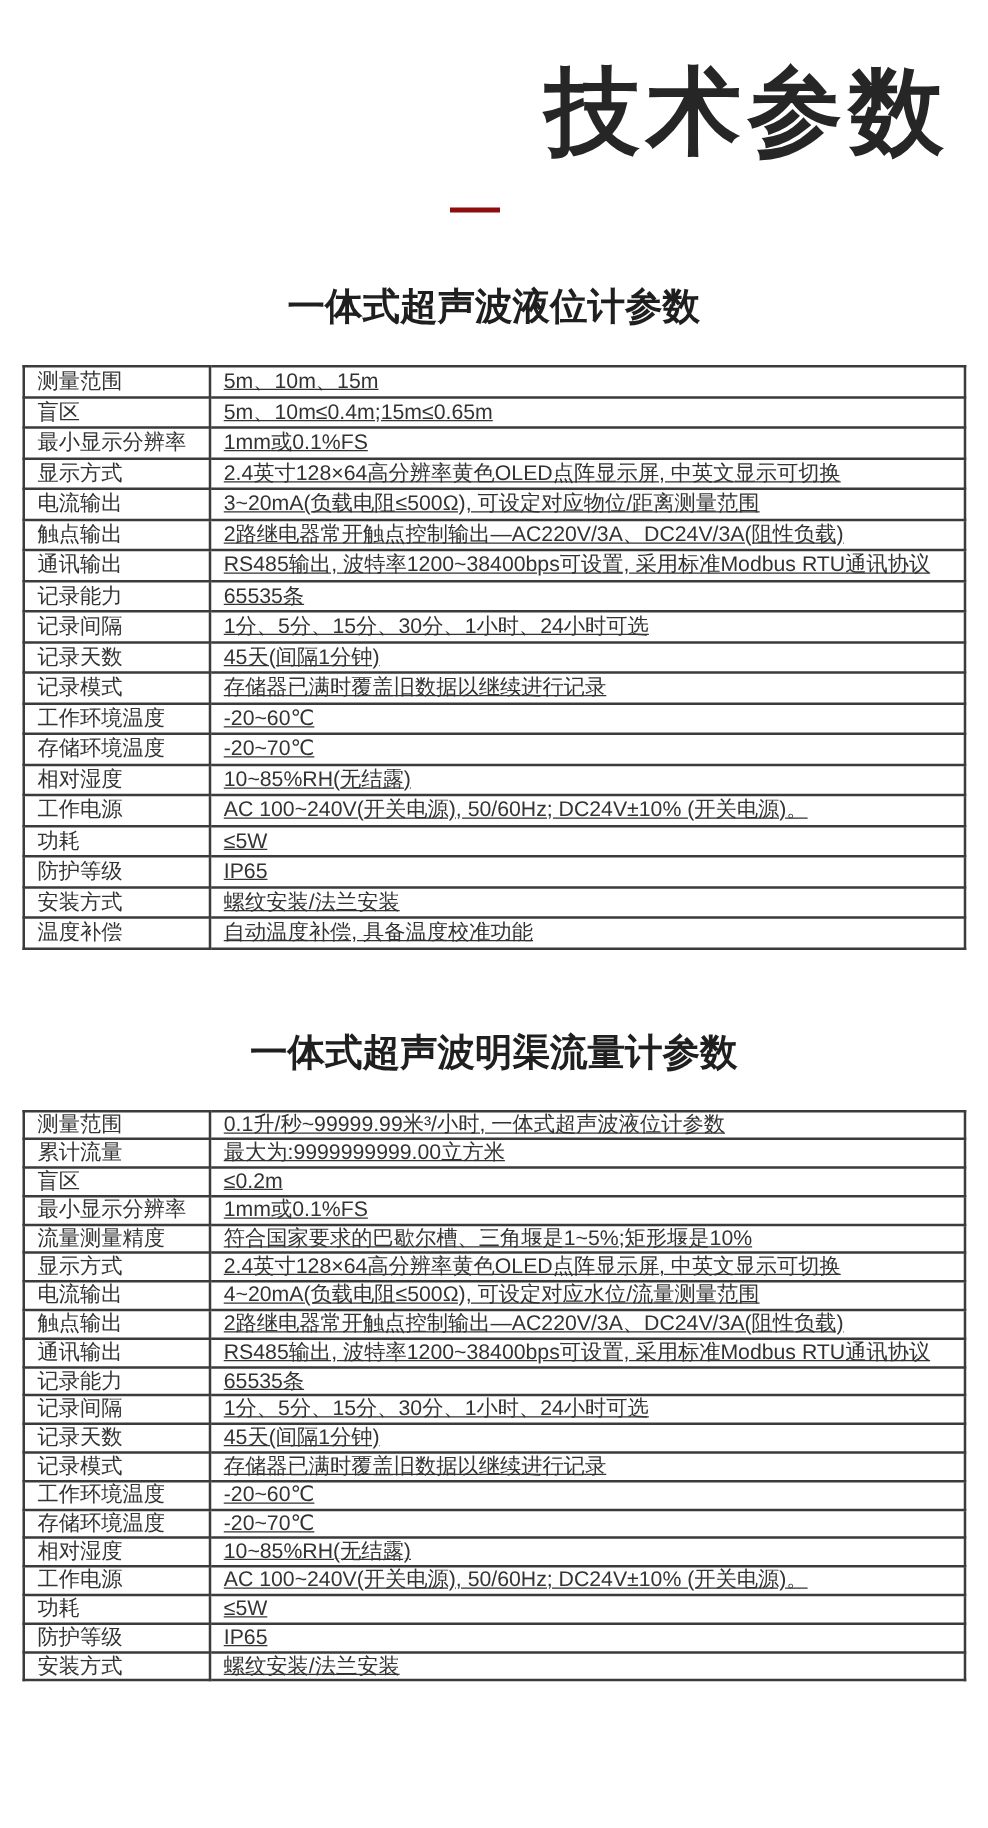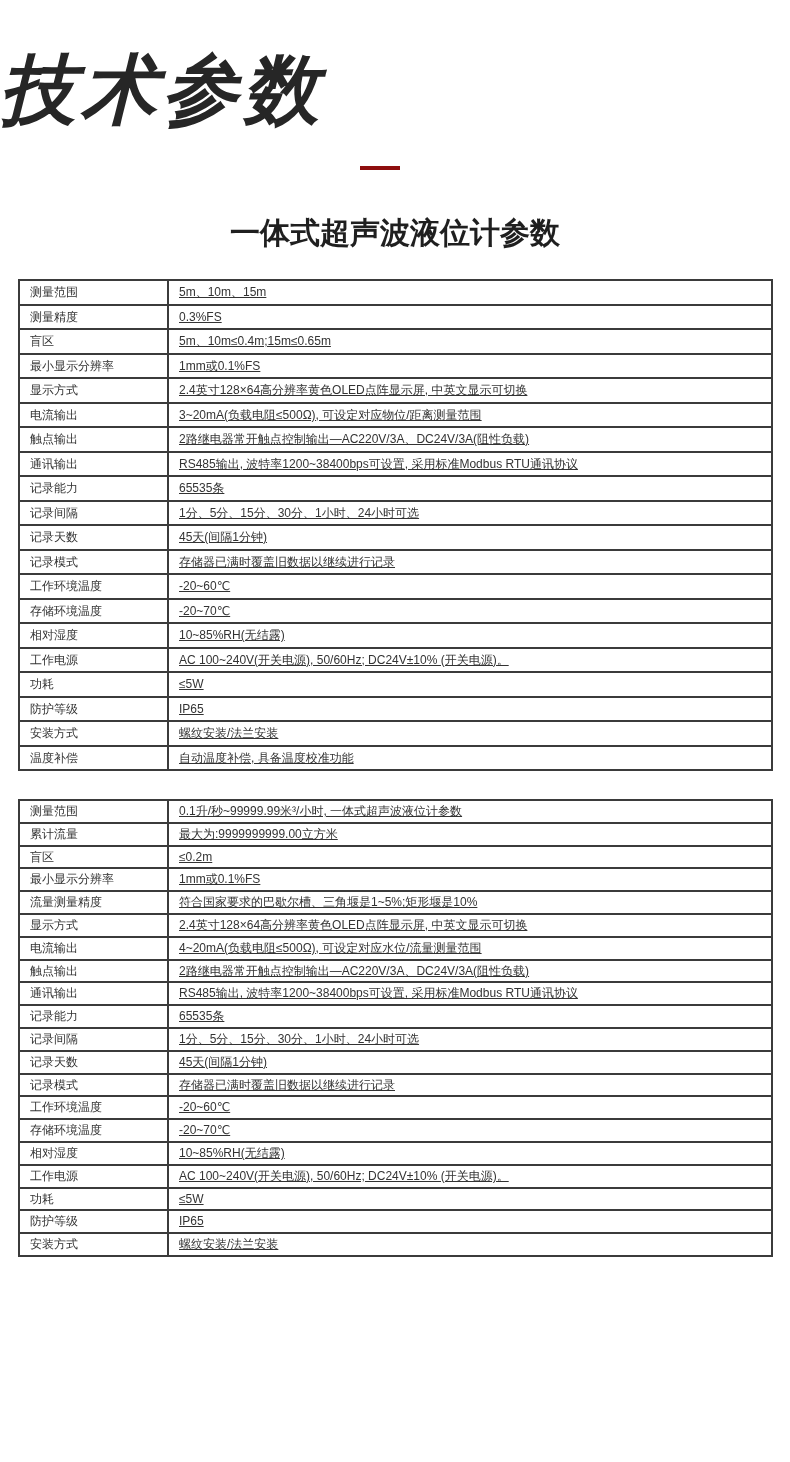--- a/index.html
+++ b/index.html
@@ -3,21 +3,21 @@
 <meta charset="utf-8">
 <style>
   html,body{margin:0;padding:0;}
   body{
     width:790px;height:1462px;
     background:#ffffff;
     color:#303030;
     font-family:"Liberation Sans","DejaVu Sans",sans-serif;
     overflow:hidden;
   }
-  .header{width:760px;text-align:left;font-style:italic;}
+  .header{width:760px;text-align:right;}
   .main-title{
     margin:0;
     padding-top:40px;
     font-size:76px;
     line-height:100px;
     font-weight:900;
     letter-spacing:5px;
     color:#262626;
   }
   .accent-bar{
@@ -26,28 +26,28 @@
     background:#8e0e0e;
   }
   .section-title{
     margin:0;
     text-align:center;
     font-size:30px;
     line-height:32px;
     font-weight:700;
     color:#1f1f1f;
   }
-  .section-1 .section-title{margin-top:47px;}
+  .section-1 .section-title{margin-top:60px;}
   .section-2 .section-title{margin-top:66px;line-height:34px;}
   table.spec-table{
     border-collapse:collapse;
     table-layout:fixed;
     width:755px;
     margin-left:18px;
-    font-size:12px;
+    font-size:17px;
   }
   .section-1 table.spec-table{margin-top:30px;}
   .section-2 table.spec-table{margin-top:28px;}
   table.spec-table td{
     border:2px solid #3b3b3b;
     padding:0 6px 0 10px;
     color:#333333;
     white-space:nowrap;
     overflow:hidden;
     vertical-align:middle;
@@ -71,24 +71,20 @@
     <colgroup>
         <col style="width:149px">
         <col>
       </colgroup>
     <tbody>
         <tr>
           <td class="spec-label">测量范围</td>
           <td class="spec-value">5m、10m、15m</td>
         </tr>
         <tr>
-          <td class="spec-label">测量精度</td>
-          <td class="spec-value">0.3%FS</td>
-        </tr>
-        <tr>
           <td class="spec-label">盲区</td>
           <td class="spec-value">5m、10m≤0.4m;15m≤0.65m</td>
         </tr>
         <tr>
           <td class="spec-label">最小显示分辨率</td>
           <td class="spec-value">1mm或0.1%FS</td>
         </tr>
         <tr>
           <td class="spec-label">显示方式</td>
           <td class="spec-value">2.4英寸128×64高分辨率黄色OLED点阵显示屏, 中英文显示可切换</td>
@@ -151,20 +147,21 @@
         </tr>
         <tr>
           <td class="spec-label">温度补偿</td>
           <td class="spec-value">自动温度补偿, 具备温度校准功能</td>
         </tr>
       </tbody>
   </table>
 </div>
 
 <div class="section section-2">
+  <h2 class="section-title">一体式超声波明渠流量计参数</h2>
   <table class="spec-table">
     <colgroup>
         <col style="width:149px">
         <col>
       </colgroup>
     <tbody>
         <tr>
           <td class="spec-label">测量范围</td>
           <td class="spec-value">0.1升/秒~99999.99米³/小时, 一体式超声波液位计参数</td>
         </tr>

